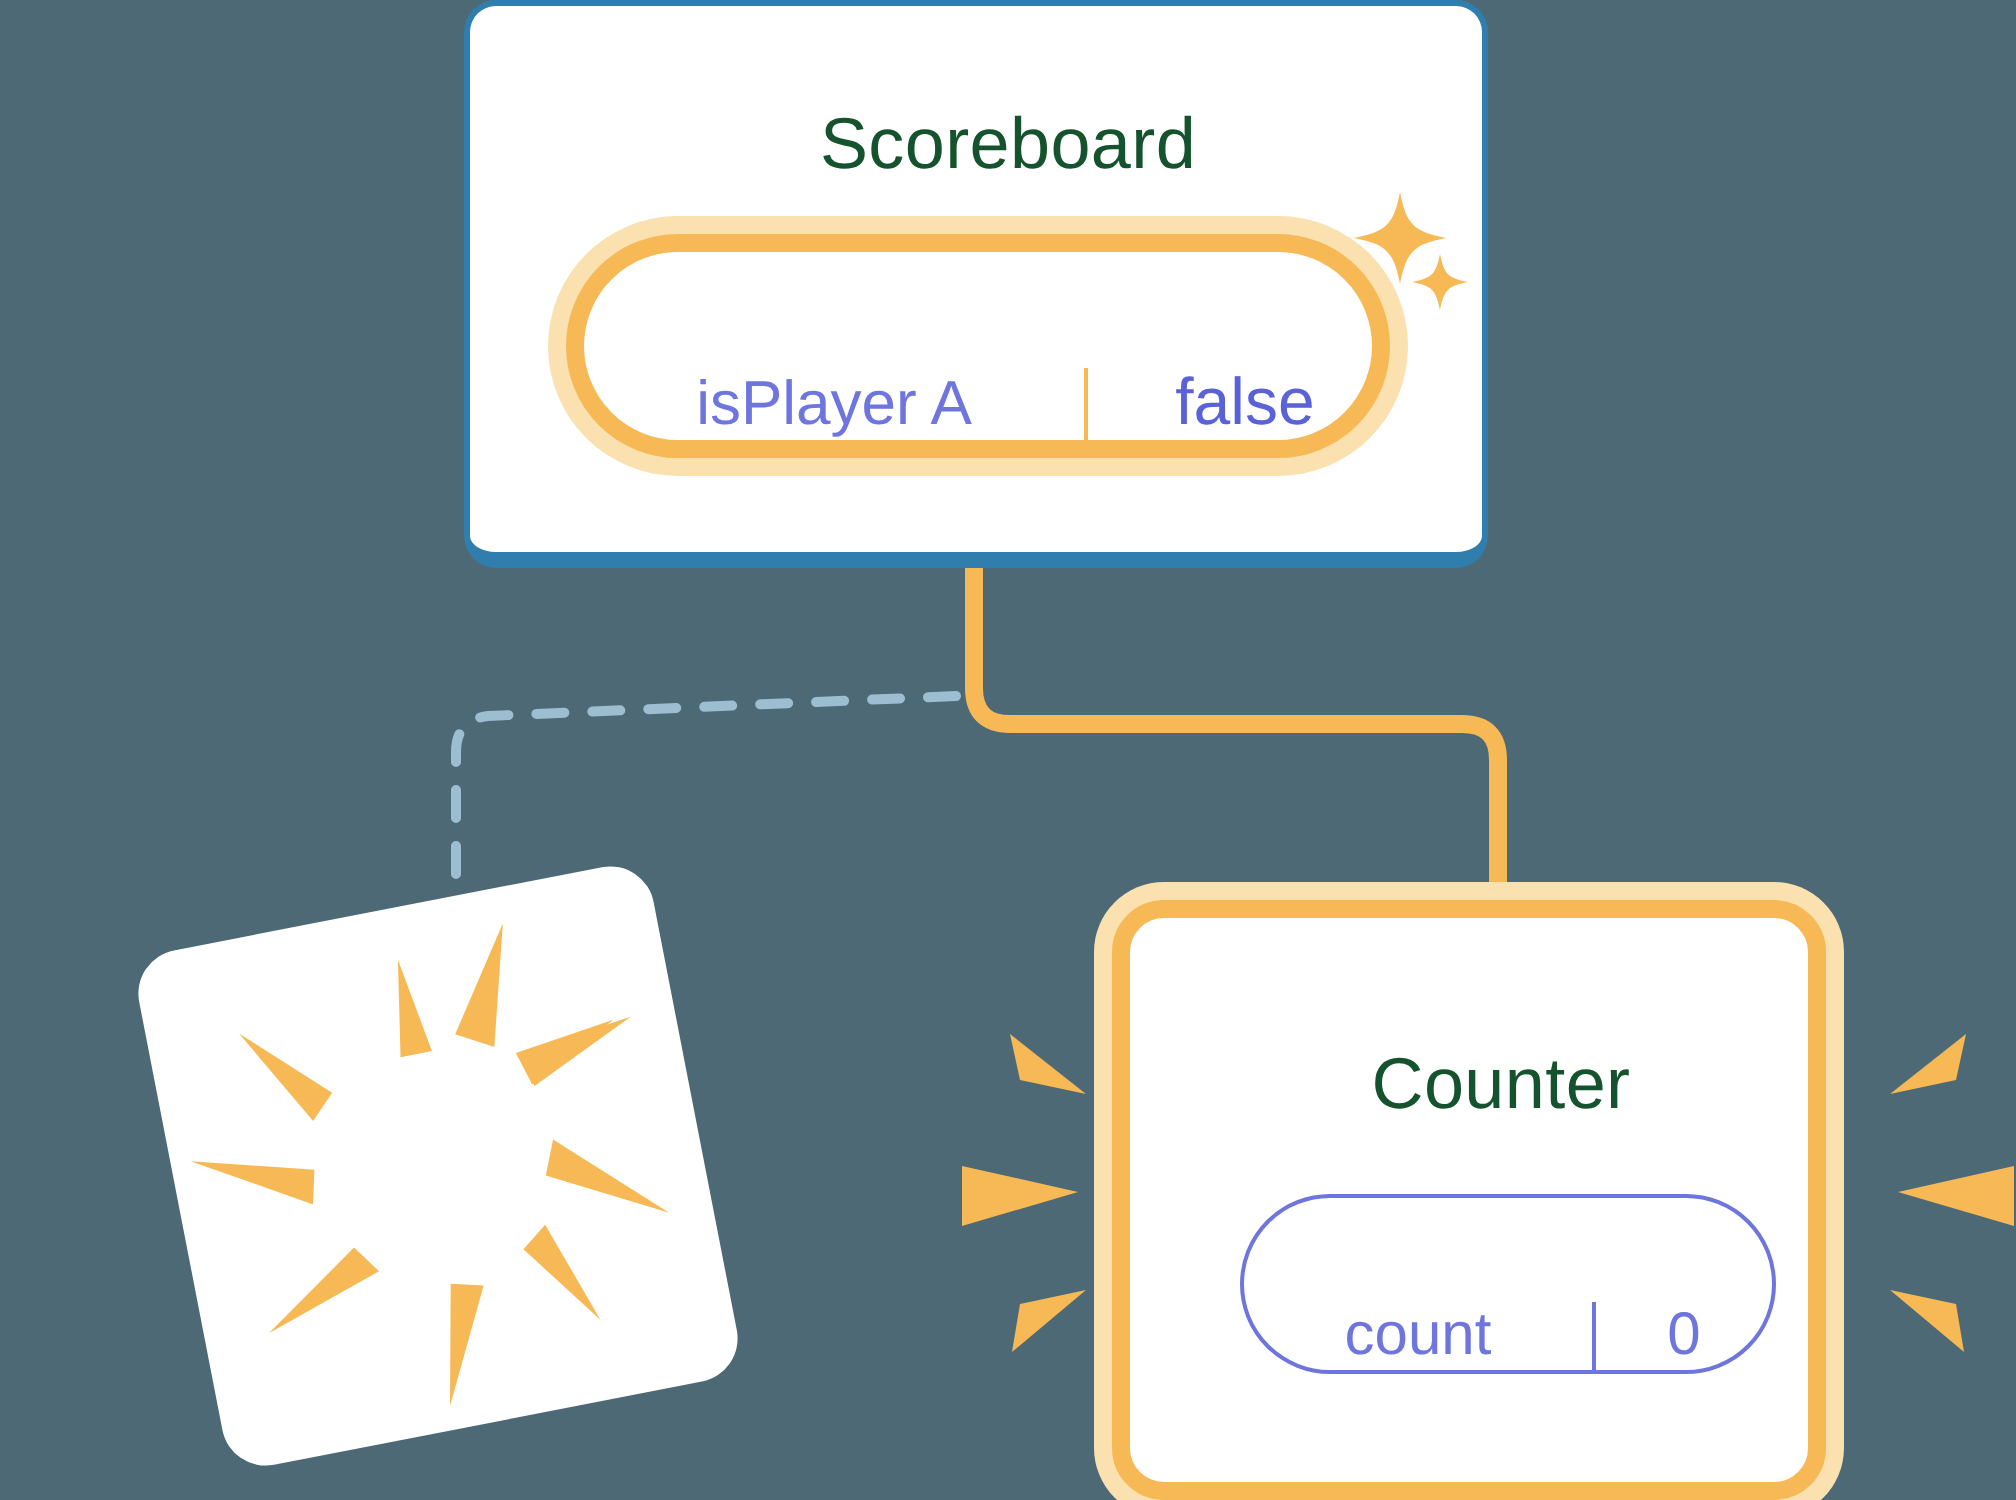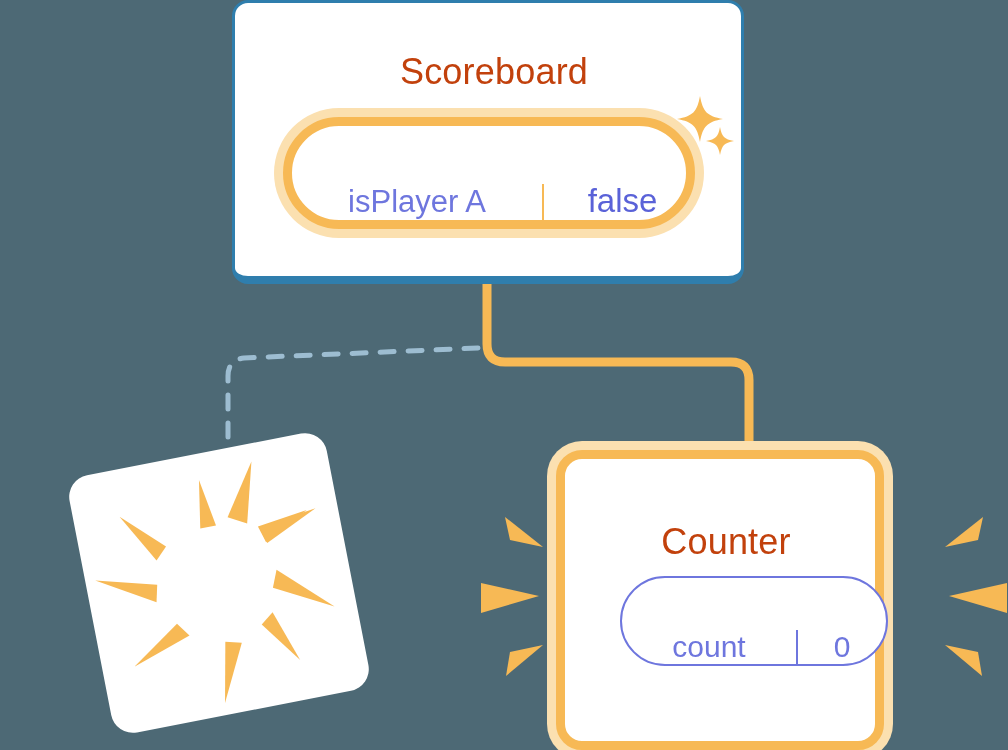--- a/index.html
+++ b/index.html
@@ -39,43 +39,43 @@
     height: 284px;
     border: 3px solid #2f7ead;
     border-bottom-width: 8px;
     border-radius: 16px;
   }
 
   
   #card-counter {
     left: 556px;
     top: 450px;
-    width: 328px;
+    width: 357px;
     height: 300px;
     border: 9px solid #f7b955;
     border-radius: 26px;
     box-shadow: 0 0 0 9px #fbe0b0;
   }
 
   
   #card-burst {
     left: 88px;
     top: 452px;
     width: 262px;
     height: 262px;
     border-radius: 22px;
     transform: rotate(-11deg);
   }
 
   .card-title {
     position: absolute;
-    left: 6px;
+    left: 16px;
     width: 100%;
     text-align: center;
-    color: #c2410c;
+    color: #14532d;
     font-size: 36px;
     font-weight: 400;
     letter-spacing: 0.2px;
     white-space: nowrap;
   }
   #card-scoreboard .card-title { top: 48px; }
   #card-counter   .card-title { top: 62px; }
 
   
   .pill {
@@ -114,21 +114,21 @@
     flex: 1;
     font-size: 33px;
     color: #5a62d8;
     font-weight: 400;
     padding-left: 15px;
   }
 
   
   #pill-counter {
     left: 55px;
-    top: 117px;
+    top: 138px;
     width: 268px;
     height: 90px;
     border: 2px solid #6e76de;
     border-radius: 46px;
   }
   #pill-counter .pill-key {
     width: 176px;
     font-size: 30px;
     color: #6e76de;
     font-weight: 400;

